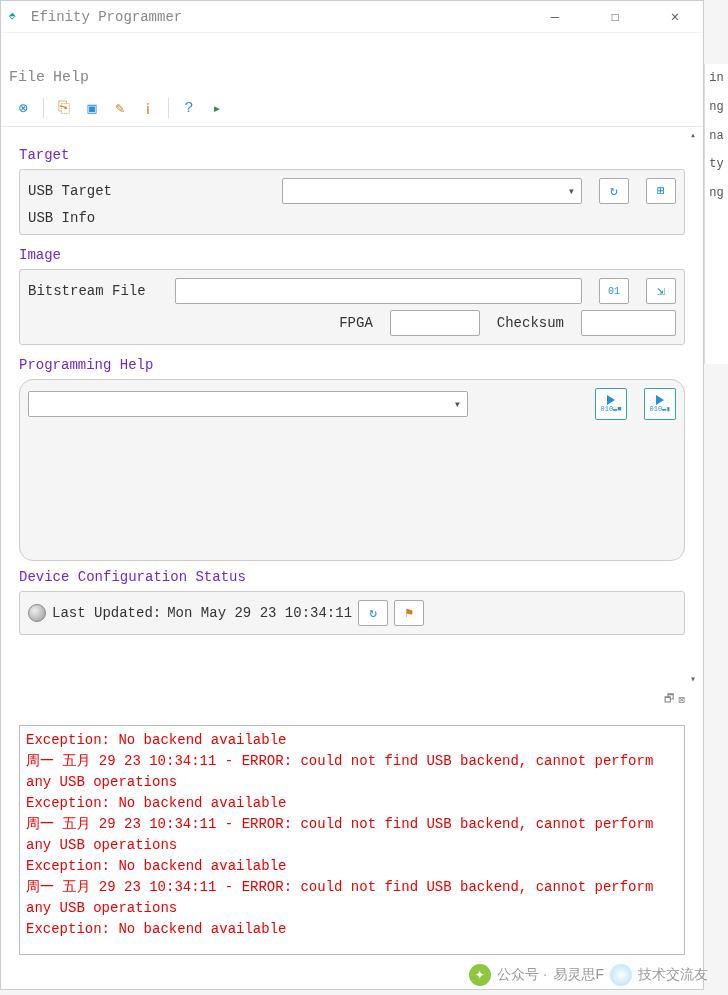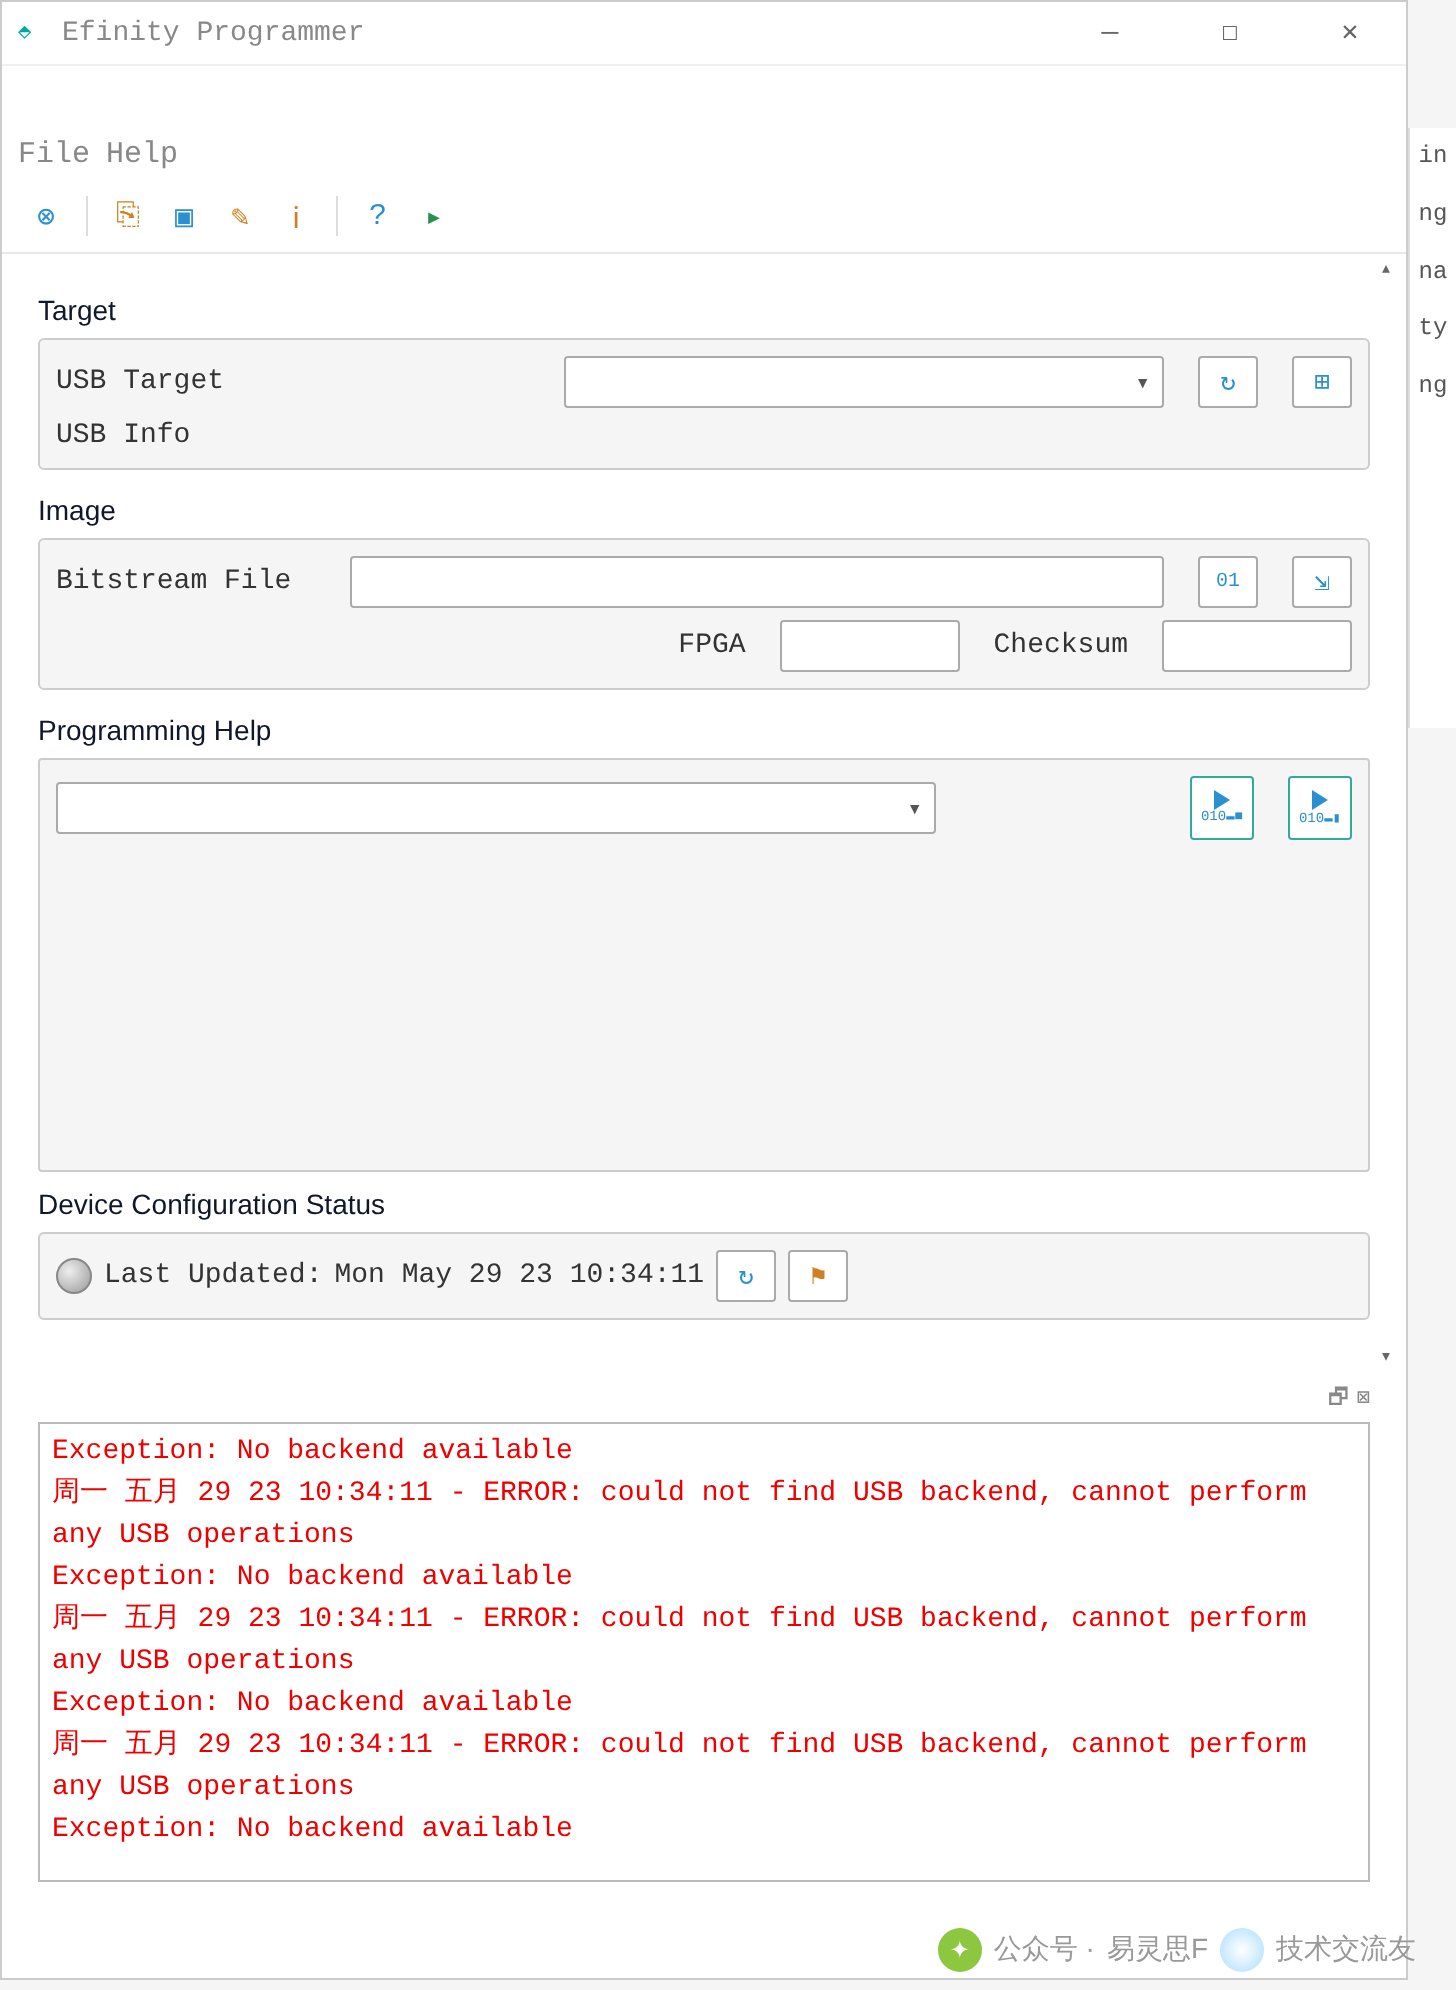--- a/index.html
+++ b/index.html
@@ -9,43 +9,43 @@
 .titlebar .icon { width: 16px; height: 16px; margin-right: 6px; font-size: 11px; color: #0a9; }
 .titlebar .title { flex: 1; color: #888; font-size: 14px; }
 .winbtns { display: flex; gap: 20px; }
 .winbtn { width: 40px; height: 28px; display: flex; align-items: center; justify-content: center; color: #666; cursor: pointer; font-size: 14px; }
 .menubar { display: flex; gap: 8px; padding: 4px 8px; color: #888; font-size: 15px; }
 .menubar span { cursor: pointer; margin-top: 32px; }
 .toolbar { display: flex; align-items: center; gap: 4px; padding: 6px 10px; border-bottom: 1px solid #e8e8e8; }
 .tbtn { width: 24px; height: 24px; display: flex; align-items: center; justify-content: center; cursor: pointer; font-size: 15px; }
 .tsep { width: 1px; height: 20px; background: #ddd; margin: 0 4px; }
 .content { padding: 12px 18px; position: relative; height: 560px; overflow-y: auto; }
-.section-label { font-family: Liberation Sans, sans-serif; color: #0f172a; margin: 8px 0 6px; }
+.section-label { font-family: Liberation Mono, monospace; color: #6d28d9; margin: 8px 0 6px; }
 .panel { border: 1px solid #ccc; background: #f5f5f5; border-radius: 3px; padding: 8px; margin-bottom: 12px; }
 .row { display: flex; align-items: center; gap: 17px; margin-bottom: 6px; }
 .row:last-child { margin-bottom: 0; }
 .label { font-family: "Courier New", monospace; color: #333; white-space: nowrap; }
 .combo { flex: 1; height: 26px; background: #fff; border: 1px solid #aaa; border-radius: 2px; display: flex; align-items: center; justify-content: flex-end; padding: 0 6px; cursor: pointer; }
 .combo::after { content: "▾"; color: #555; font-size: 12px; }
 .iconbtn { width: 30px; height: 26px; border: 1px solid #aaa; background: #fff; border-radius: 2px; display: flex; align-items: center; justify-content: center; cursor: pointer; font-size: 13px; }
 .input { height: 26px; background: #fff; border: 1px solid #aaa; border-radius: 2px; padding: 0 4px; font-family: inherit; font-size: 13px; }
 .scrollbar-v { position: absolute; right: 2px; top: 0; width: 16px; height: 100%; display: flex; flex-direction: column; }
 .scroll-arrow { height: 16px; display: flex; align-items: center; justify-content: center; color: #666; font-size: 10px; cursor: pointer; }
 .scroll-track { flex: 1; }
 .status-row { display: flex; align-items: center; gap: 6px; }
 .status-dot { width: 18px; height: 18px; border-radius: 50%; background: radial-gradient(circle at 35% 35%, #eee, #999); border: 1px solid #888; }
 .splitter { height: 24px; display: flex; align-items: center; justify-content: flex-end; padding-right: 18px; gap: 4px; color: #888; font-size: 11px; }
-.log-scroll { position: relative; margin: 0 18px; }
+.log-scroll { position: relative; margin: 14px 18px; }
 .log { border: 1px solid #bbb; background: #fff; height: 230px; overflow: auto; padding: 4px 6px; font-family: "Courier New", monospace; font-size: 14px; color: #e00; line-height: 1.5; }
 .watermark { position: absolute; bottom: 6px; right: 20px; color: #999; font-size: 14px; font-family: sans-serif; display: flex; align-items: center; gap: 6px; z-index: 10; }
 .watermark .wicon { width: 22px; height: 22px; border-radius: 50%; background: #8dc63f; color: #fff; display: flex; align-items: center; justify-content: center; font-size: 12px; }
 .wfoot { width:22px; height:28px; display:flex; align-items:center; justify-content:center; position:relative; }
 .wfoot::before { content:""; position:absolute; width:22px; height:22px; border-radius:50%; background:radial-gradient(circle,#fff,#aaddff); }
 .side-strip { position: absolute; right: 0; top: 64px; width: 24px; height: 300px; background: #fff; border-left: 1px solid #ddd; color: #555; font-size: 12px; line-height: 2.4; text-align: center; }
-.prog-panel { border: 1px solid #ccc; background: #f5f5f5; border-radius: 2px; padding: 8px; height: 207px; }
+.prog-panel { border: 1px solid #ccc; background: #f5f5f5; border-radius: 14px; padding: 8px; height: 182px; }
 .playbtn { width: 32px; height: 32px; border: 1px solid #3a9; background: #fff; border-radius: 2px; display:flex; flex-direction:column; align-items:center; justify-content:center; cursor:pointer; }
 .playbtn .tri { width:0; height:0; border-left:8px solid #2a90d0; border-top:5px solid transparent; border-bottom:5px solid transparent; }
 .playbtn .sub { font-size:7px; color:#2a90d0; }
 </style>
 </head>
 <body>
 
 <div class="window">
   <div class="titlebar">
     <span class="icon">⬘</span>

